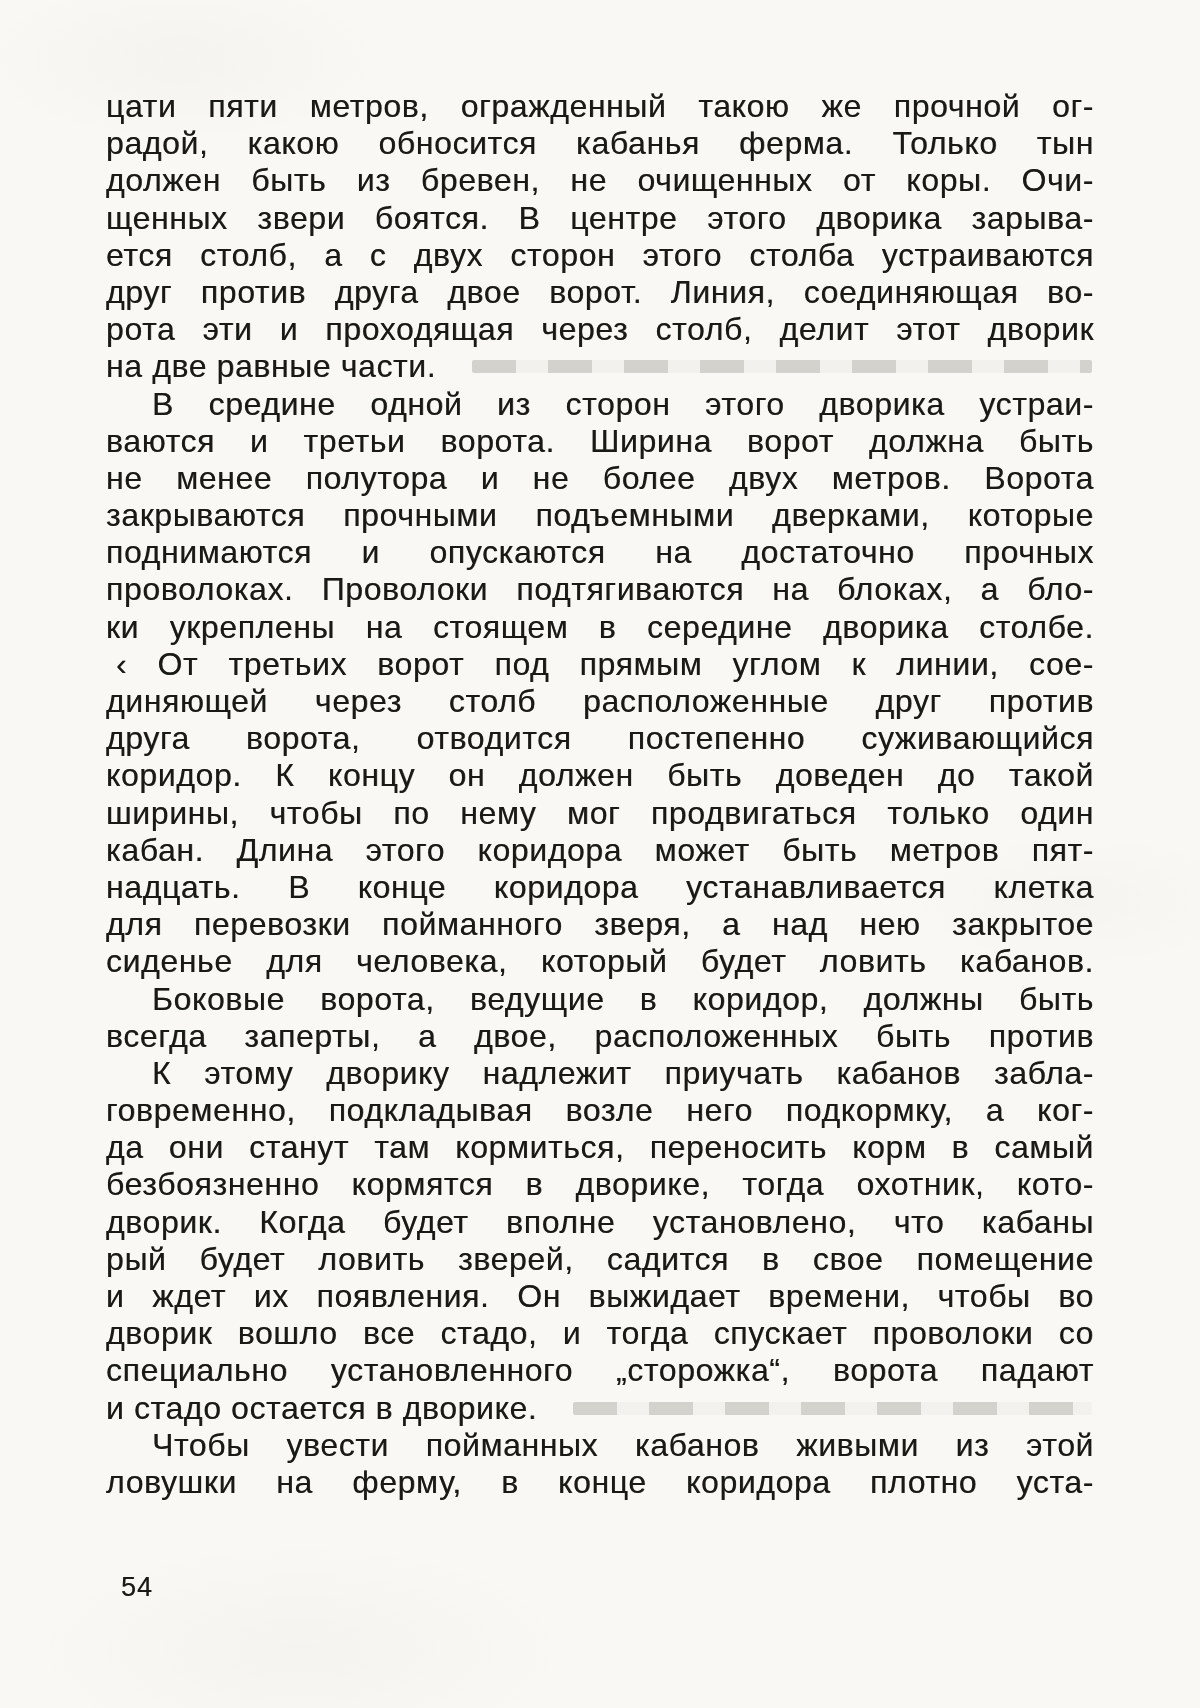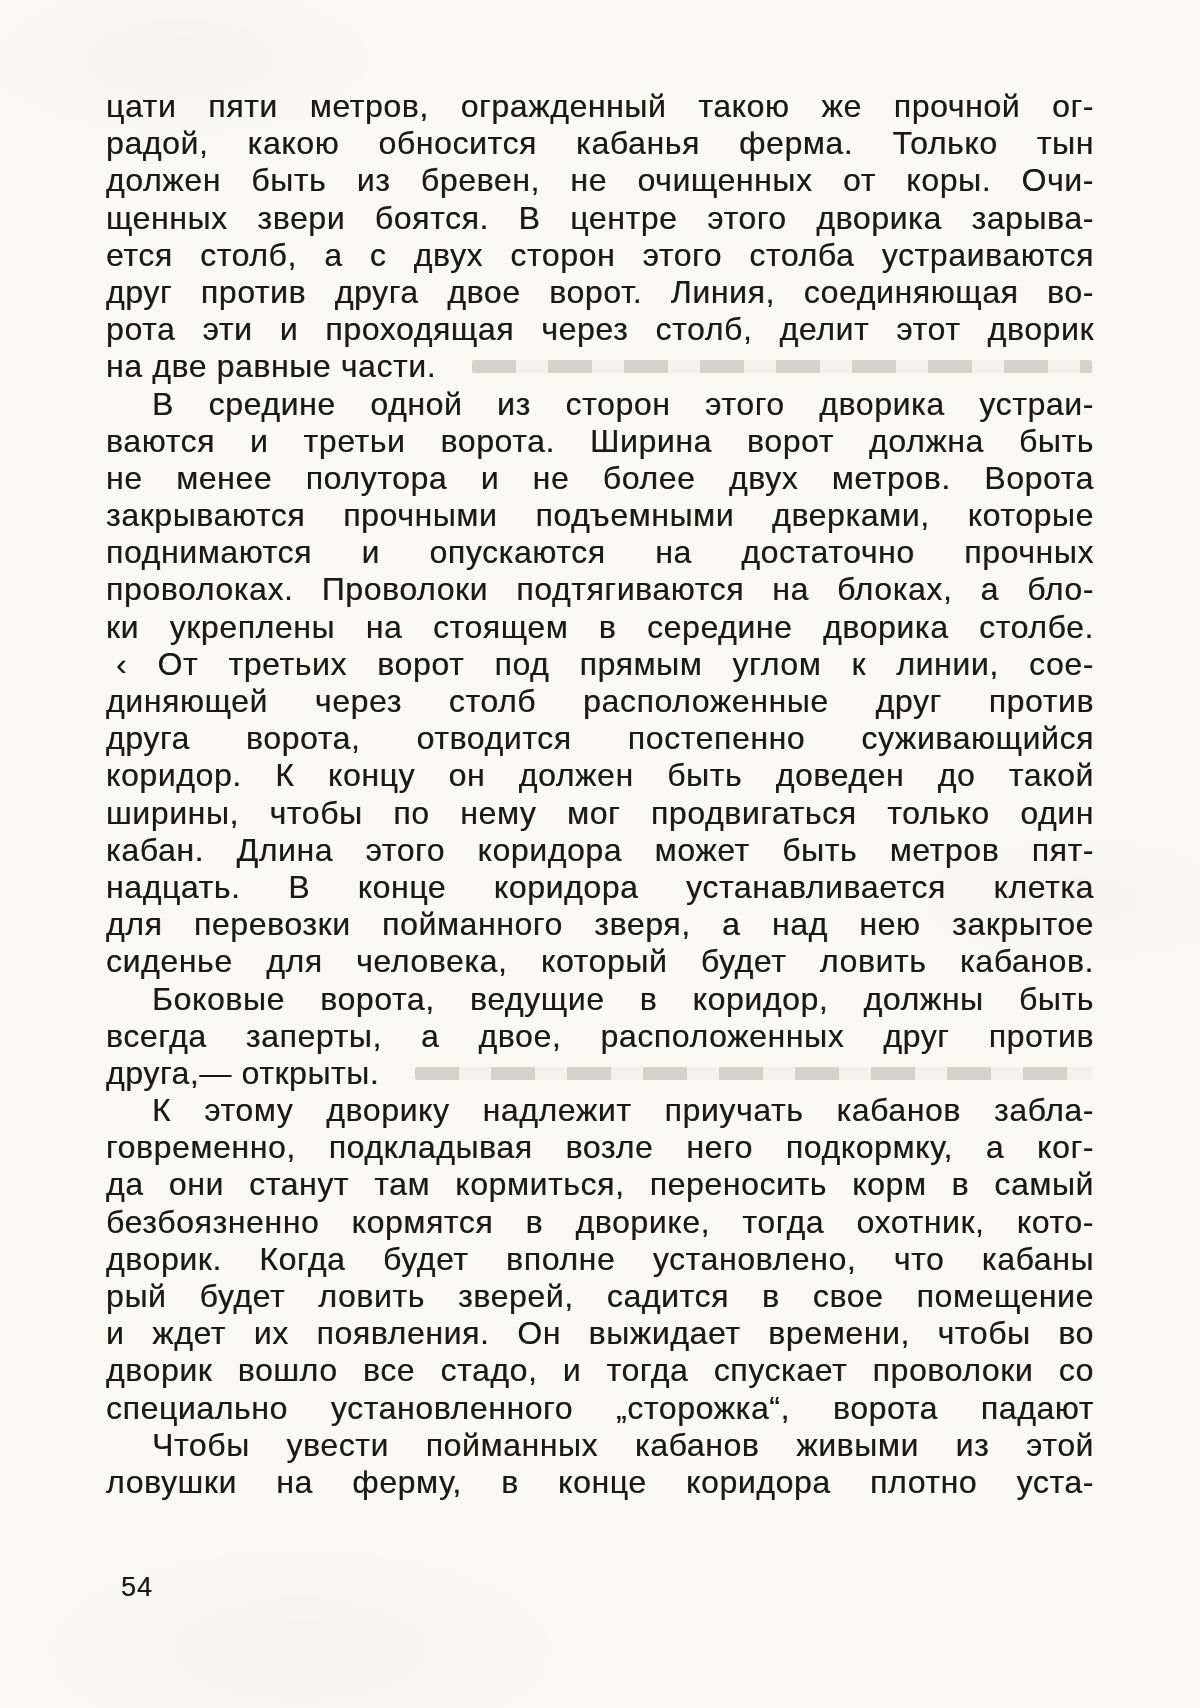--- a/index.html
+++ b/index.html
@@ -94,31 +94,31 @@
       <div class="line" style="padding-left: 10px;"><span>‹ От третьих ворот под прямым углом к линии, сое-</span></div>
       <div class="line"><span>диняющей через столб расположенные друг против</span></div>
       <div class="line"><span>друга ворота, отводится постепенно суживающийся</span></div>
       <div class="line"><span>коридор. К концу он должен быть доведен до такой</span></div>
       <div class="line"><span>ширины, чтобы по нему мог продвигаться только один</span></div>
       <div class="line"><span>кабан. Длина этого коридора может быть метров пят-</span></div>
       <div class="line"><span>надцать. В конце коридора устанавливается клетка</span></div>
       <div class="line"><span>для перевозки пойманного зверя, а над нею закрытое</span></div>
       <div class="line"><span>сиденье для человека, который будет ловить кабанов.</span></div>
       <div class="line" style="padding-left: 46px;"><span>Боковые ворота, ведущие в коридор, должны быть</span></div>
-      <div class="line"><span>всегда заперты, а двое, расположенных друг против</span></div>
-      <div class="line short">
-        <span>друга,— открыты.</span>
-        <span class="ghost"></span>
-      </div>
+      <div class="line"><span>всегда заперты, а двое, расположенных быть против</span></div>
       <div class="line" style="padding-left: 46px;"><span>К этому дворику надлежит приучать кабанов забла-</span></div>
       <div class="line"><span>говременно, подкладывая возле него подкормку, а ког-</span></div>
       <div class="line"><span>да они станут там кормиться, переносить корм в самый</span></div>
       <div class="line"><span>безбоязненно кормятся в дворике, тогда охотник, кото-</span></div>
       <div class="line"><span>дворик. Когда будет вполне установлено, что кабаны</span></div>
       <div class="line"><span>рый будет ловить зверей, садится в свое помещение</span></div>
       <div class="line"><span>и ждет их появления. Он выжидает времени, чтобы во</span></div>
       <div class="line"><span>дворик вошло все стадо, и тогда спускает проволоки со</span></div>
       <div class="line"><span>специально установленного „сторожка“, ворота падают</span></div>
+      <div class="line short">
+        <span>и стадо остается в дворике.</span>
+        <span class="ghost"></span>
+      </div>
       <div class="line" style="padding-left: 46px;"><span>Чтобы увести пойманных кабанов живыми из этой</span></div>
       <div class="line"><span>ловушки на ферму, в конце коридора плотно уста-</span></div>
     </div>
   <div class="page-number">54</div>
 </div>
 
 </body></html>

